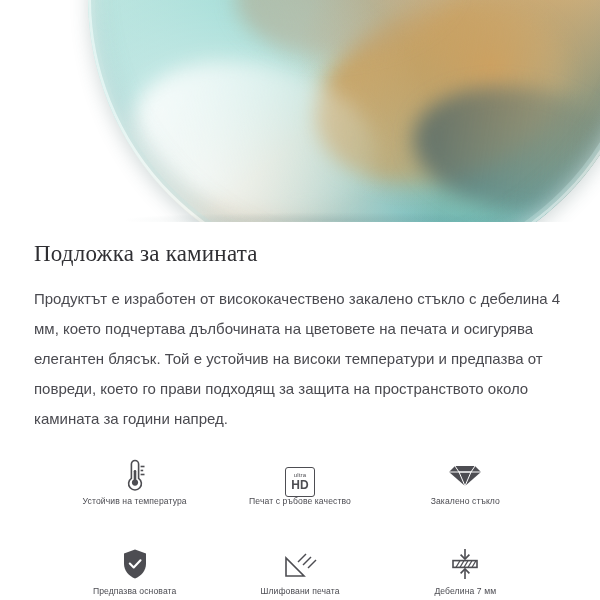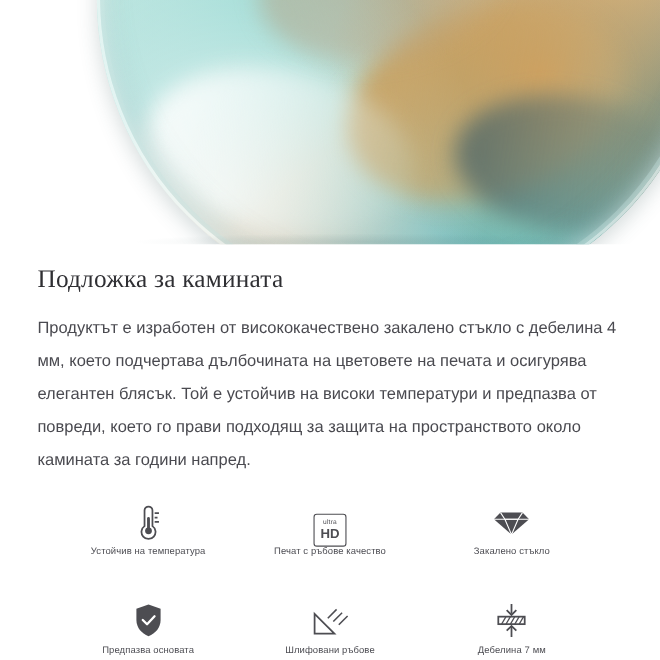--- a/index.html
+++ b/index.html
@@ -224,21 +224,21 @@
         <div class="glyph">
           <svg width="36" height="36" viewBox="0 0 36 36">
             <path d="M4 30V12L22 30H4z" fill="none" stroke="#4d4d52" stroke-width="1.6"></path>
             <g stroke="#4d4d52" stroke-width="1.4">
               <line x1="24" y1="8" x2="16" y2="16"></line>
               <line x1="29" y1="11" x2="21" y2="19"></line>
               <line x1="34" y1="14" x2="26" y2="22"></line>
             </g>
           </svg>
         </div>
-        <div class="caption">Шлифовани ръбове</div>
+        <div class="caption">Шлифовани печата</div>
       </div>
 
       <div class="feature">
         <div class="glyph">
           <svg width="38" height="40" viewBox="0 0 38 40">
             <g stroke="#4d4d52" stroke-width="1.6" fill="none">
               <line x1="19" y1="5" x2="19" y2="14"></line>
               <path d="M14.6 10.6L19 15l4.4-4.4"></path>
               <line x1="19" y1="35" x2="19" y2="26"></line>
               <path d="M14.6 29.4L19 25l4.4 4.4"></path>

